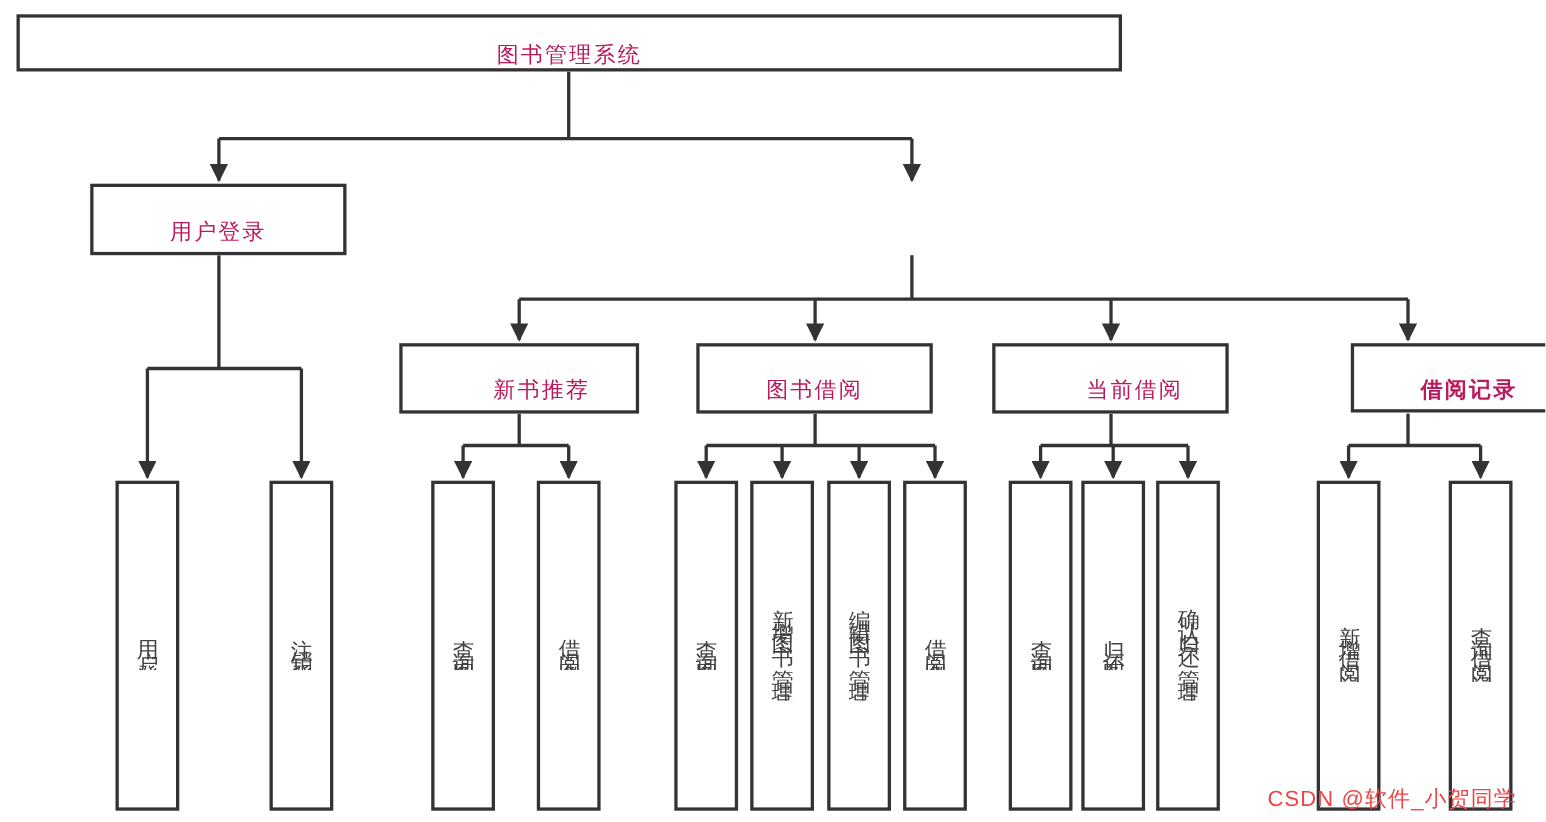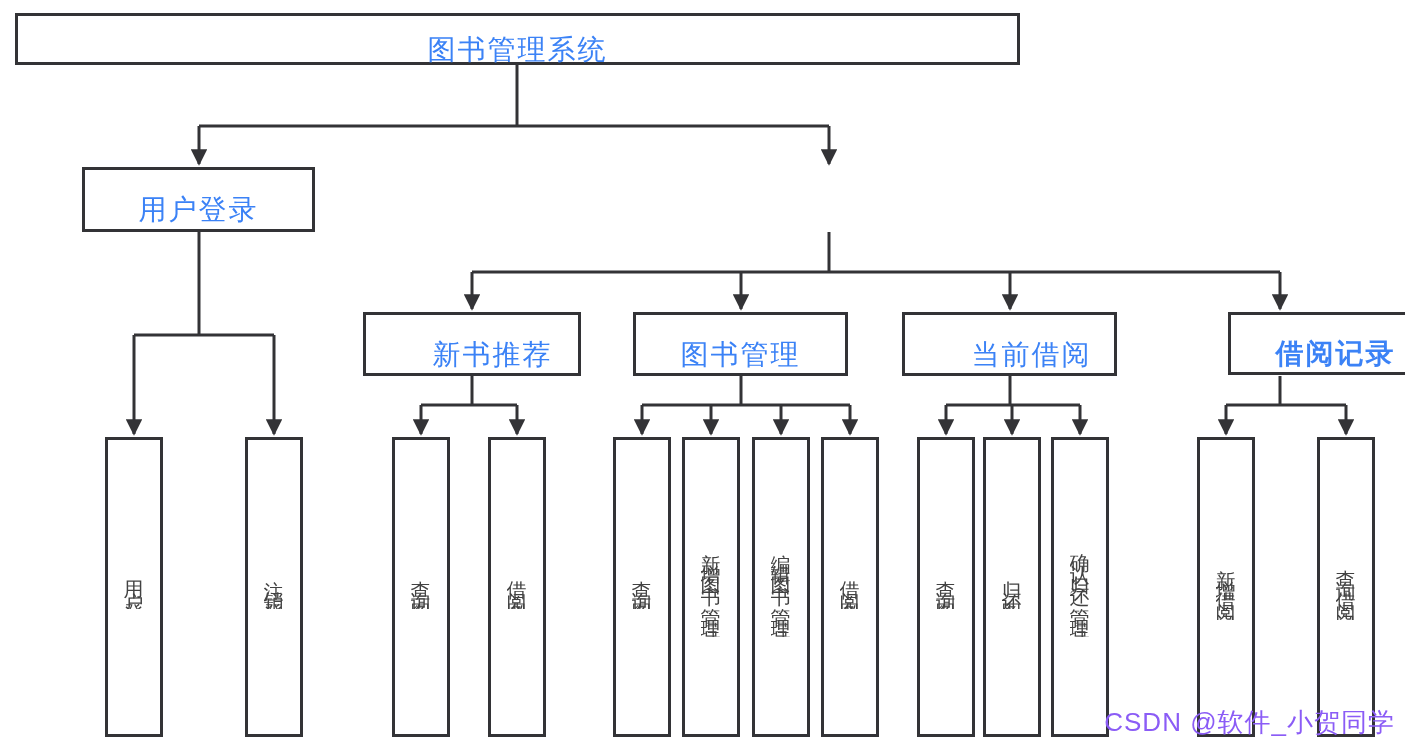--- a/index.html
+++ b/index.html
@@ -27,22 +27,22 @@
     position: absolute;
     box-sizing: border-box;
     border: 3px solid #333336;
     background: #ffffff;
     display: flex;
     align-items: center;
     justify-content: center;
     z-index: 2;
   }
   .hlabel {
-    font-size: 28px;
-    color: #3b82f6;
+    font-size: 20px;
+    color: #be185d;
     letter-spacing: 2px;
     white-space: nowrap;
     margin-top: 21px;
   }
   .vlabel {
     writing-mode: vertical-rl;
     text-orientation: mixed;
     font-size: 20px;
     color: #424242;
     letter-spacing: 11px;
@@ -70,24 +70,24 @@
   .lf-6  { left: 682px; }
   .lf-7  { left: 752px; }
   .lf-8  { left: 821px; }
   .lf-9  { left: 917px; }
   .lf-10 { left: 983px; }
   .lf-11 { left: 1051px; }
   .lf-12 { left: 1197px; }
   .lf-13 { left: 1317px; }
   #watermark {
     position: absolute;
-    right: 10px;
+    right: 26px;
     bottom: 7px;
-    font-size: 26px;
-    color: #8b5cf6;
+    font-size: 20px;
+    color: #ef4444;
     letter-spacing: 1px;
     z-index: 5;
     white-space: nowrap;
   }
 </style>
 </head>
 <body>
 
 <div id="stage">
 
@@ -146,21 +146,21 @@
   </div>
 
   <div class="box n-login">
     <span class="hlabel">用户登录</span>
   </div>
 
   <div class="box n-newbook">
     <span class="hlabel">新书推荐</span>
   </div>
   <div class="box n-borrow">
-    <span class="hlabel">图书管理</span>
+    <span class="hlabel">图书借阅</span>
   </div>
   <div class="box n-current">
     <span class="hlabel">当前借阅</span>
   </div>
   <div class="box n-records">
     <span class="hlabel">借阅记录</span>
   </div>
 
   <div class="box leaf lf-1">
     <span class="vlabel">用户登录</span>

